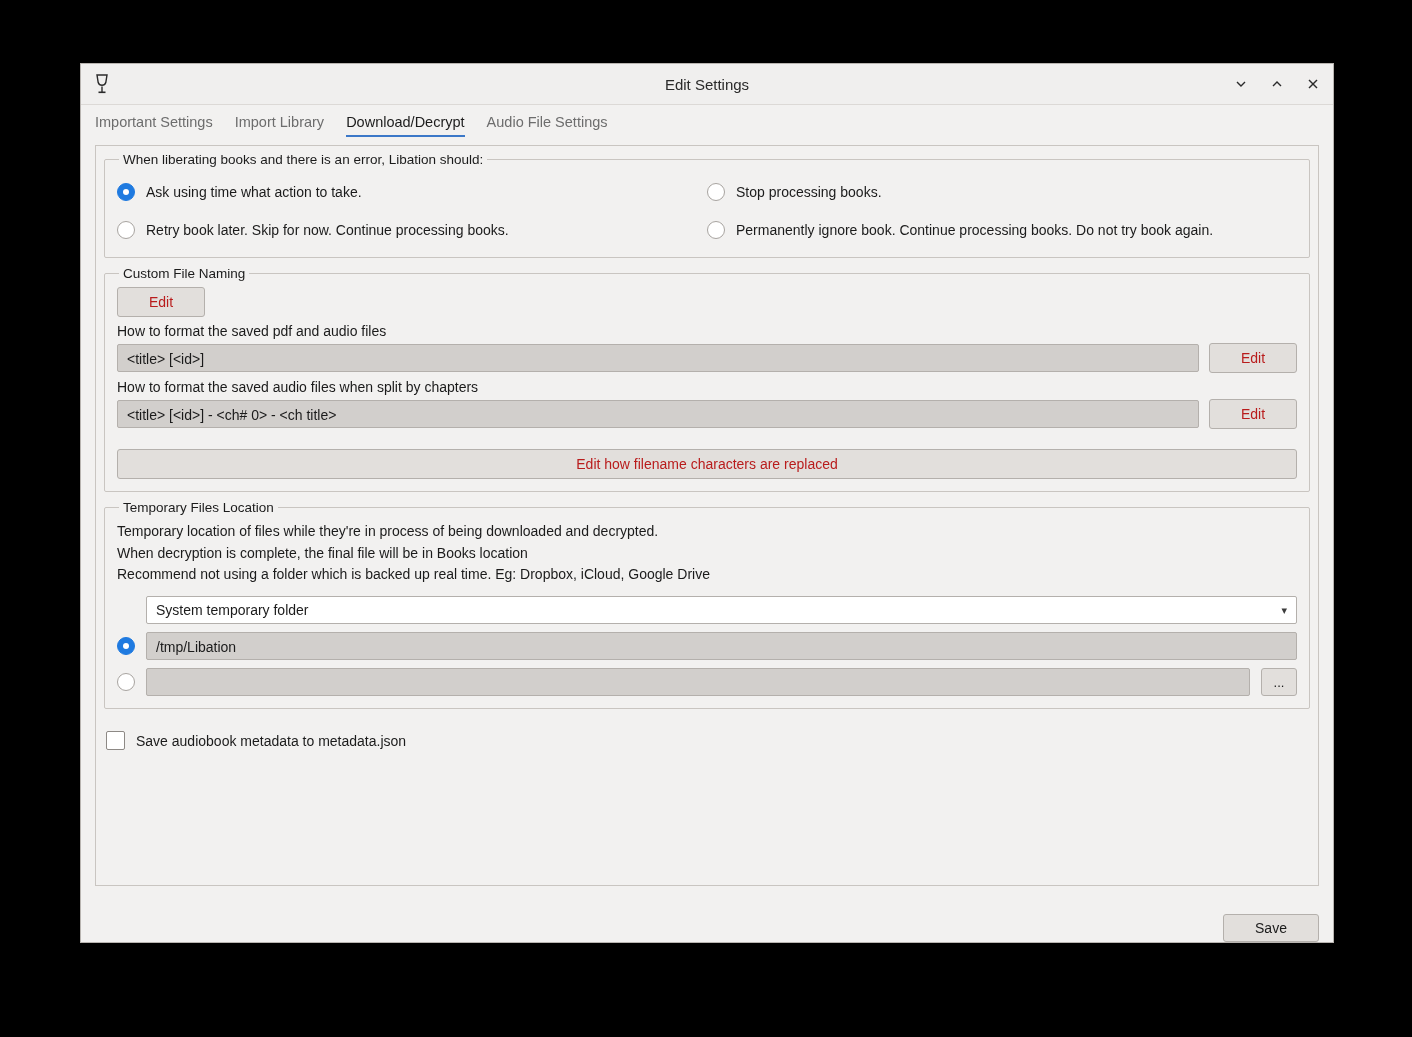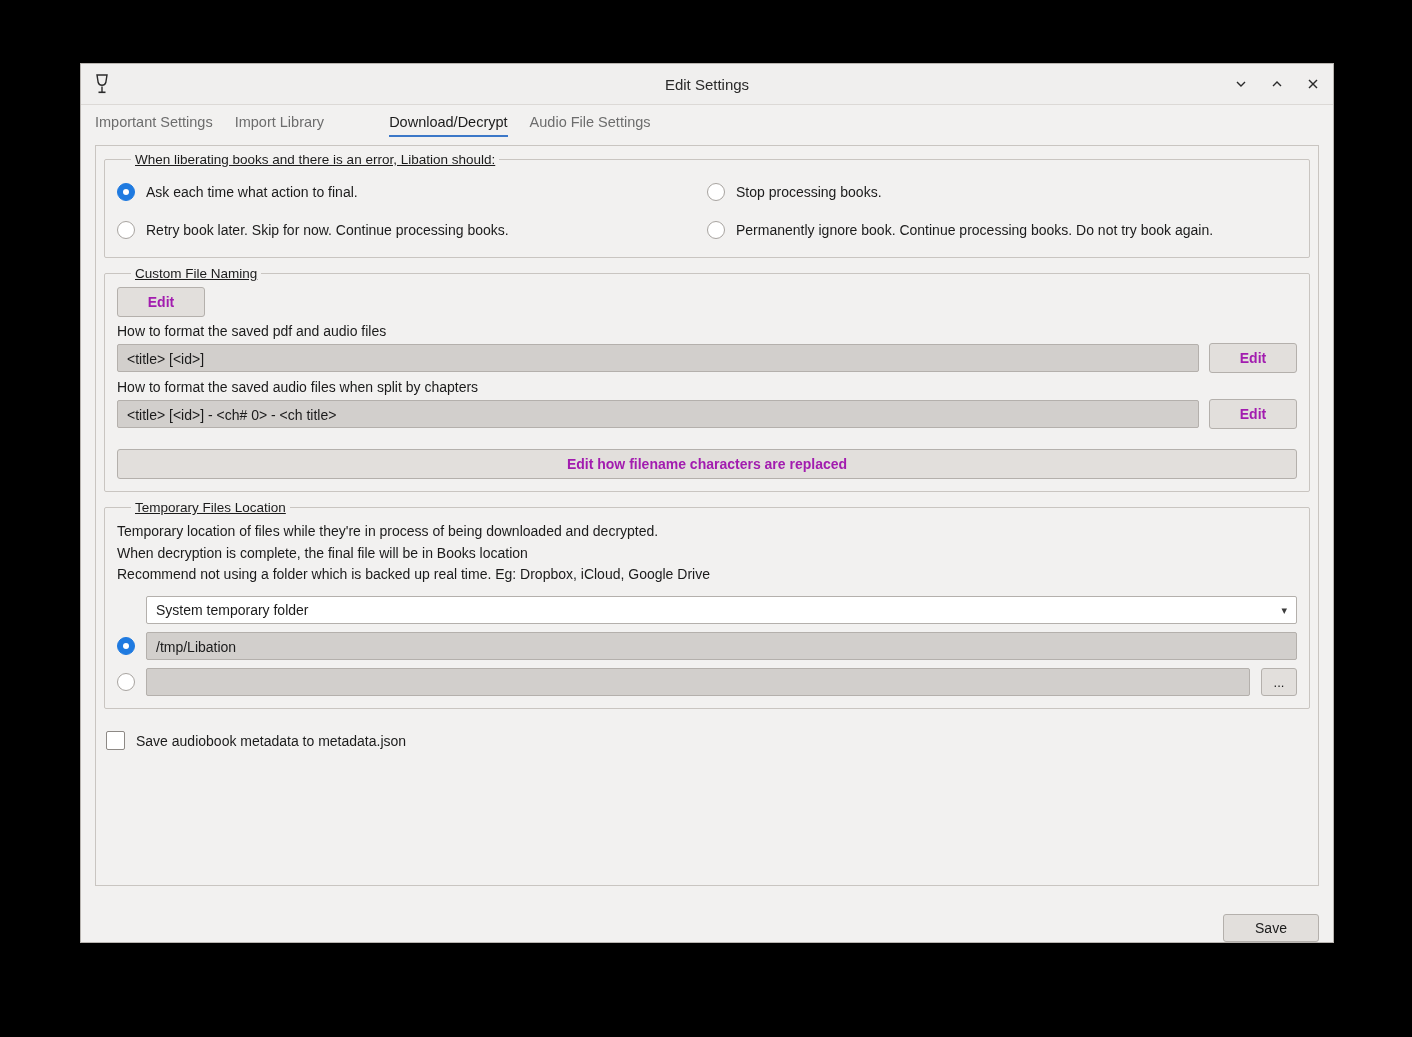--- a/index.html
+++ b/index.html
@@ -88,21 +88,20 @@
   .tab {
     font-size: 14.5px;
     color: #6d6d6d;
     padding-bottom: 5px;
     border-bottom: 2px solid transparent;
     white-space: nowrap;
   }
   .tab.active {
     color: #1b1b1b;
     border-bottom: 2px solid #3c78c8;
-    margin-left: 43px;
   }
 
   
   .content {
     flex: 1;
     padding: 8px 14px 0 14px;
     display: flex;
     flex-direction: column;
     gap: 0;
     background: #f2f1f0;
@@ -113,22 +112,21 @@
     border: 1px solid #c9c5c1;
     border-radius: 2px;
     margin: 0 0 8px 0;
     padding: 6px 12px 12px 12px;
     background: #f2f1f0;
   }
   fieldset.group > legend {
     font-size: 13.5px;
     color: #1b1b1b;
     padding: 0 4px;
-    margin-left: 14px;
-    text-decoration: underline;
+    margin-left: 2px;
   }
 
   
   .radio-grid {
     display: grid;
     grid-template-columns: 1fr 1fr;
     row-gap: 20px;
     column-gap: 0;
     padding: 10px 0 6px 0;
   }
@@ -190,29 +188,28 @@
     padding: 0 9px;
     box-sizing: border-box;
     overflow: hidden;
     white-space: nowrap;
   }
   .btn {
     background: #e2dfdc;
     border: 1px solid #b4b0ac;
     border-radius: 3px;
     font-size: 14px;
-    color: #a21caf;
+    color: #b91c1c;
     height: 30px;
     padding: 0 12px;
     min-width: 88px;
     display: flex;
     align-items: center;
     justify-content: center;
     box-sizing: border-box;
-    font-weight: bold;
   }
   .btn.wide {
     min-width: 356px;
     justify-content: center;
   }
   .naming-extra {
     margin-top: 20px;
   }
 
   
@@ -386,21 +383,21 @@
     </div>
 
     <div class="content">
       <div class="panel-border">
 
         <fieldset class="group">
           <legend>When liberating books and there is an error, Libation should:</legend>
           <div class="radio-grid">
             <div class="radio-row">
               <span class="radio checked"></span>
-              <span class="radio-label">Ask each time what action to final.</span>
+              <span class="radio-label">Ask using time what action to take.</span>
             </div>
             <div class="radio-row">
               <span class="radio"></span>
               <span class="radio-label">Stop processing books.</span>
             </div>
             <div class="radio-row">
               <span class="radio"></span>
               <span class="radio-label">Retry book later. Skip for now. Continue processing books.</span>
             </div>
             <div class="radio-row">

